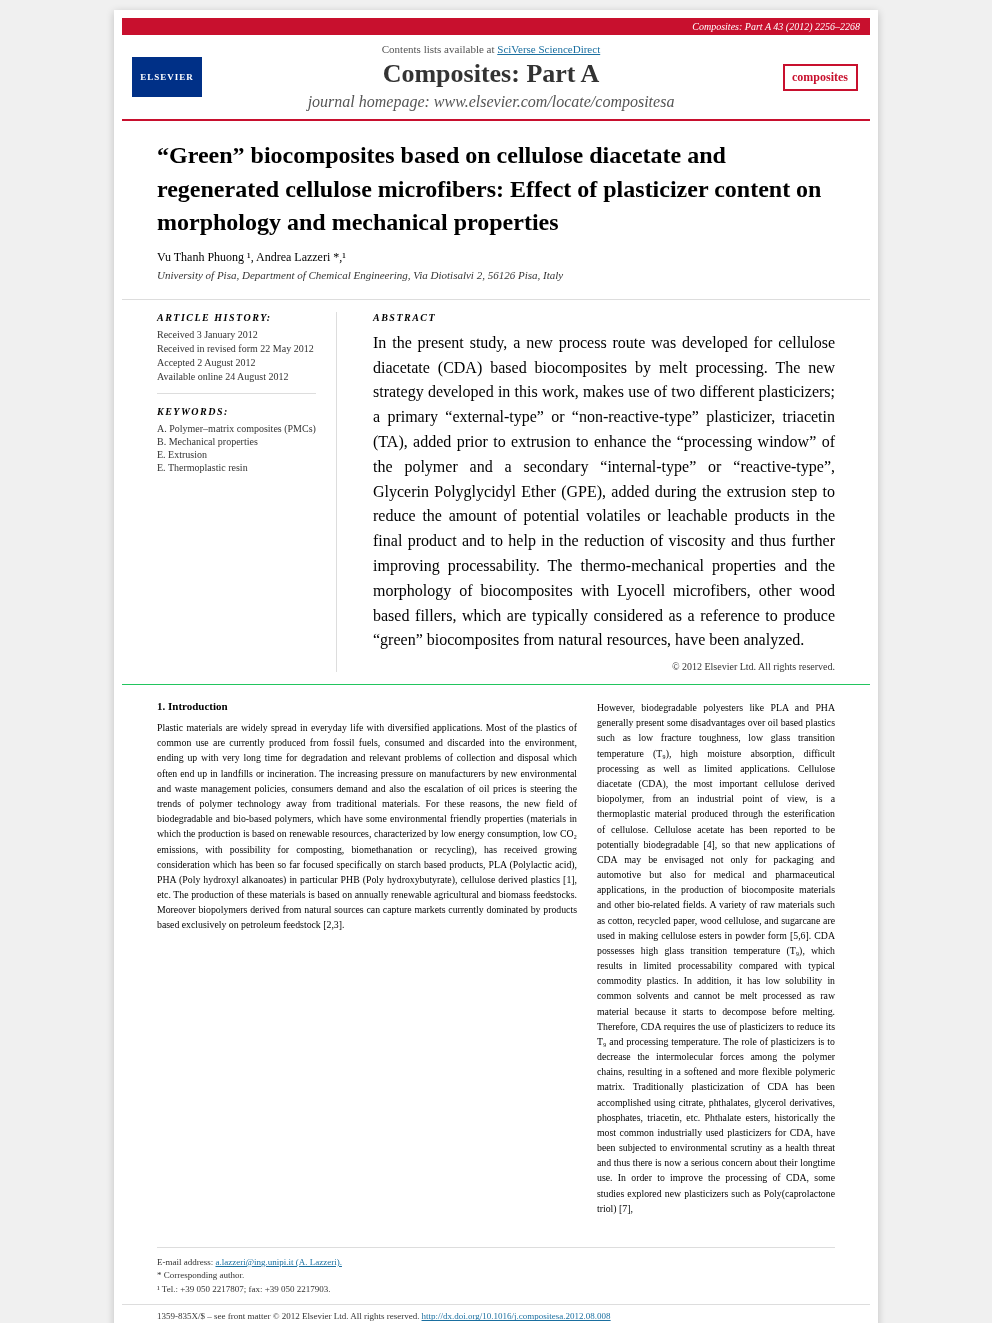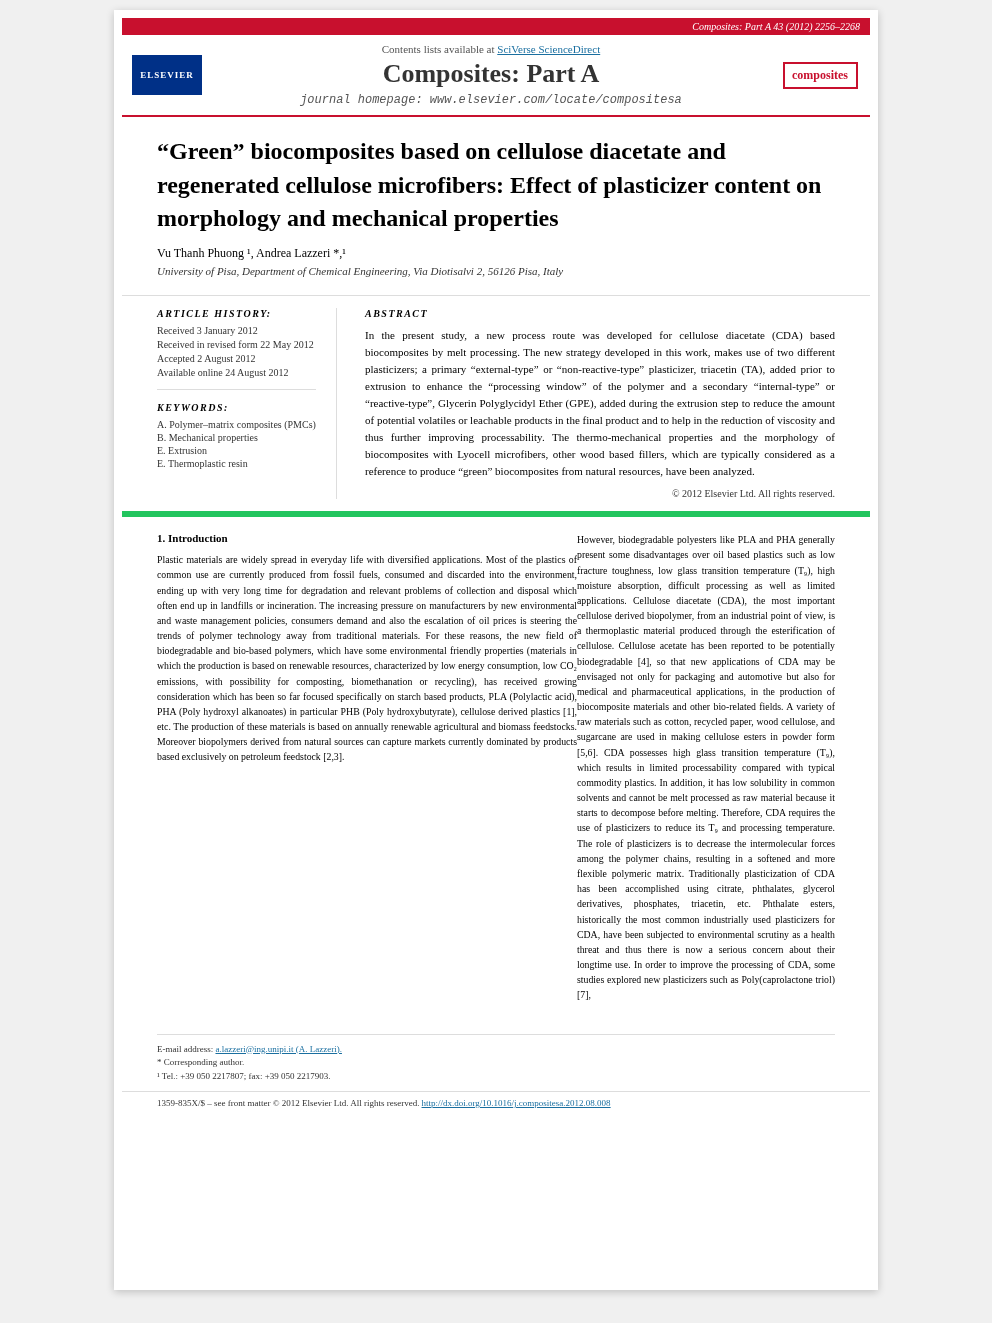--- a/index.html
+++ b/index.html
@@ -64,24 +64,23 @@
       text-decoration: underline;
       font-size: 11px;
     }
     .journal-title {
       font-size: 26px;
       font-weight: bold;
       color: #333;
       margin: 4px 0;
     }
     .journal-homepage {
-      font-size: 12px;
+      font-size: 16px;
       color: #555;
       font-style: italic;
-      font-family: Liberation Mono, monospace;
     }
     .header-right {
       width: 80px;
       display: flex;
       flex-direction: column;
       align-items: center;
     }
     .composites-logo {
       border: 2px solid #c8102e;
       padding: 4px 6px;
@@ -108,23 +107,23 @@
       margin-bottom: 4px;
     }
     .affiliation {
       font-size: 11px;
       font-style: italic;
       color: #333;
       margin-bottom: 8px;
     }
     .article-body {
       display: flex;
-      gap: 8px;
+      gap: 16px;
       padding: 12px 35px;
-      border-bottom: 6px solid #22c55e;
+      border-bottom: 1px solid #22c55e;
     }
     .article-info {
       width: 180px;
       flex-shrink: 0;
       padding-right: 20px;
       border-right: 1px solid #ddd;
       font-size: 10px;
     }
     .info-section-title {
       font-size: 10px;
@@ -159,34 +158,35 @@
     }
     .abstract-title {
       font-size: 10px;
       font-weight: bold;
       letter-spacing: 1.5px;
       text-transform: uppercase;
       margin-bottom: 8px;
       font-style: italic;
     }
     .abstract-text {
-      font-size: 11px;
+      font-size: 16px;
       line-height: 1.55;
       color: #000;
       text-align: justify;
     }
     .copyright {
       font-size: 10px;
       color: #333;
       text-align: right;
       margin-top: 8px;
     }
     .main-content {
       padding: 15px 35px;
       display: flex;
+      gap: 20px;
     }
     .left-column {
       width: 420px;
       flex-shrink: 0;
     }
     .right-column {
       flex: 1;
     }
     .section-heading {
       font-size: 11px;

